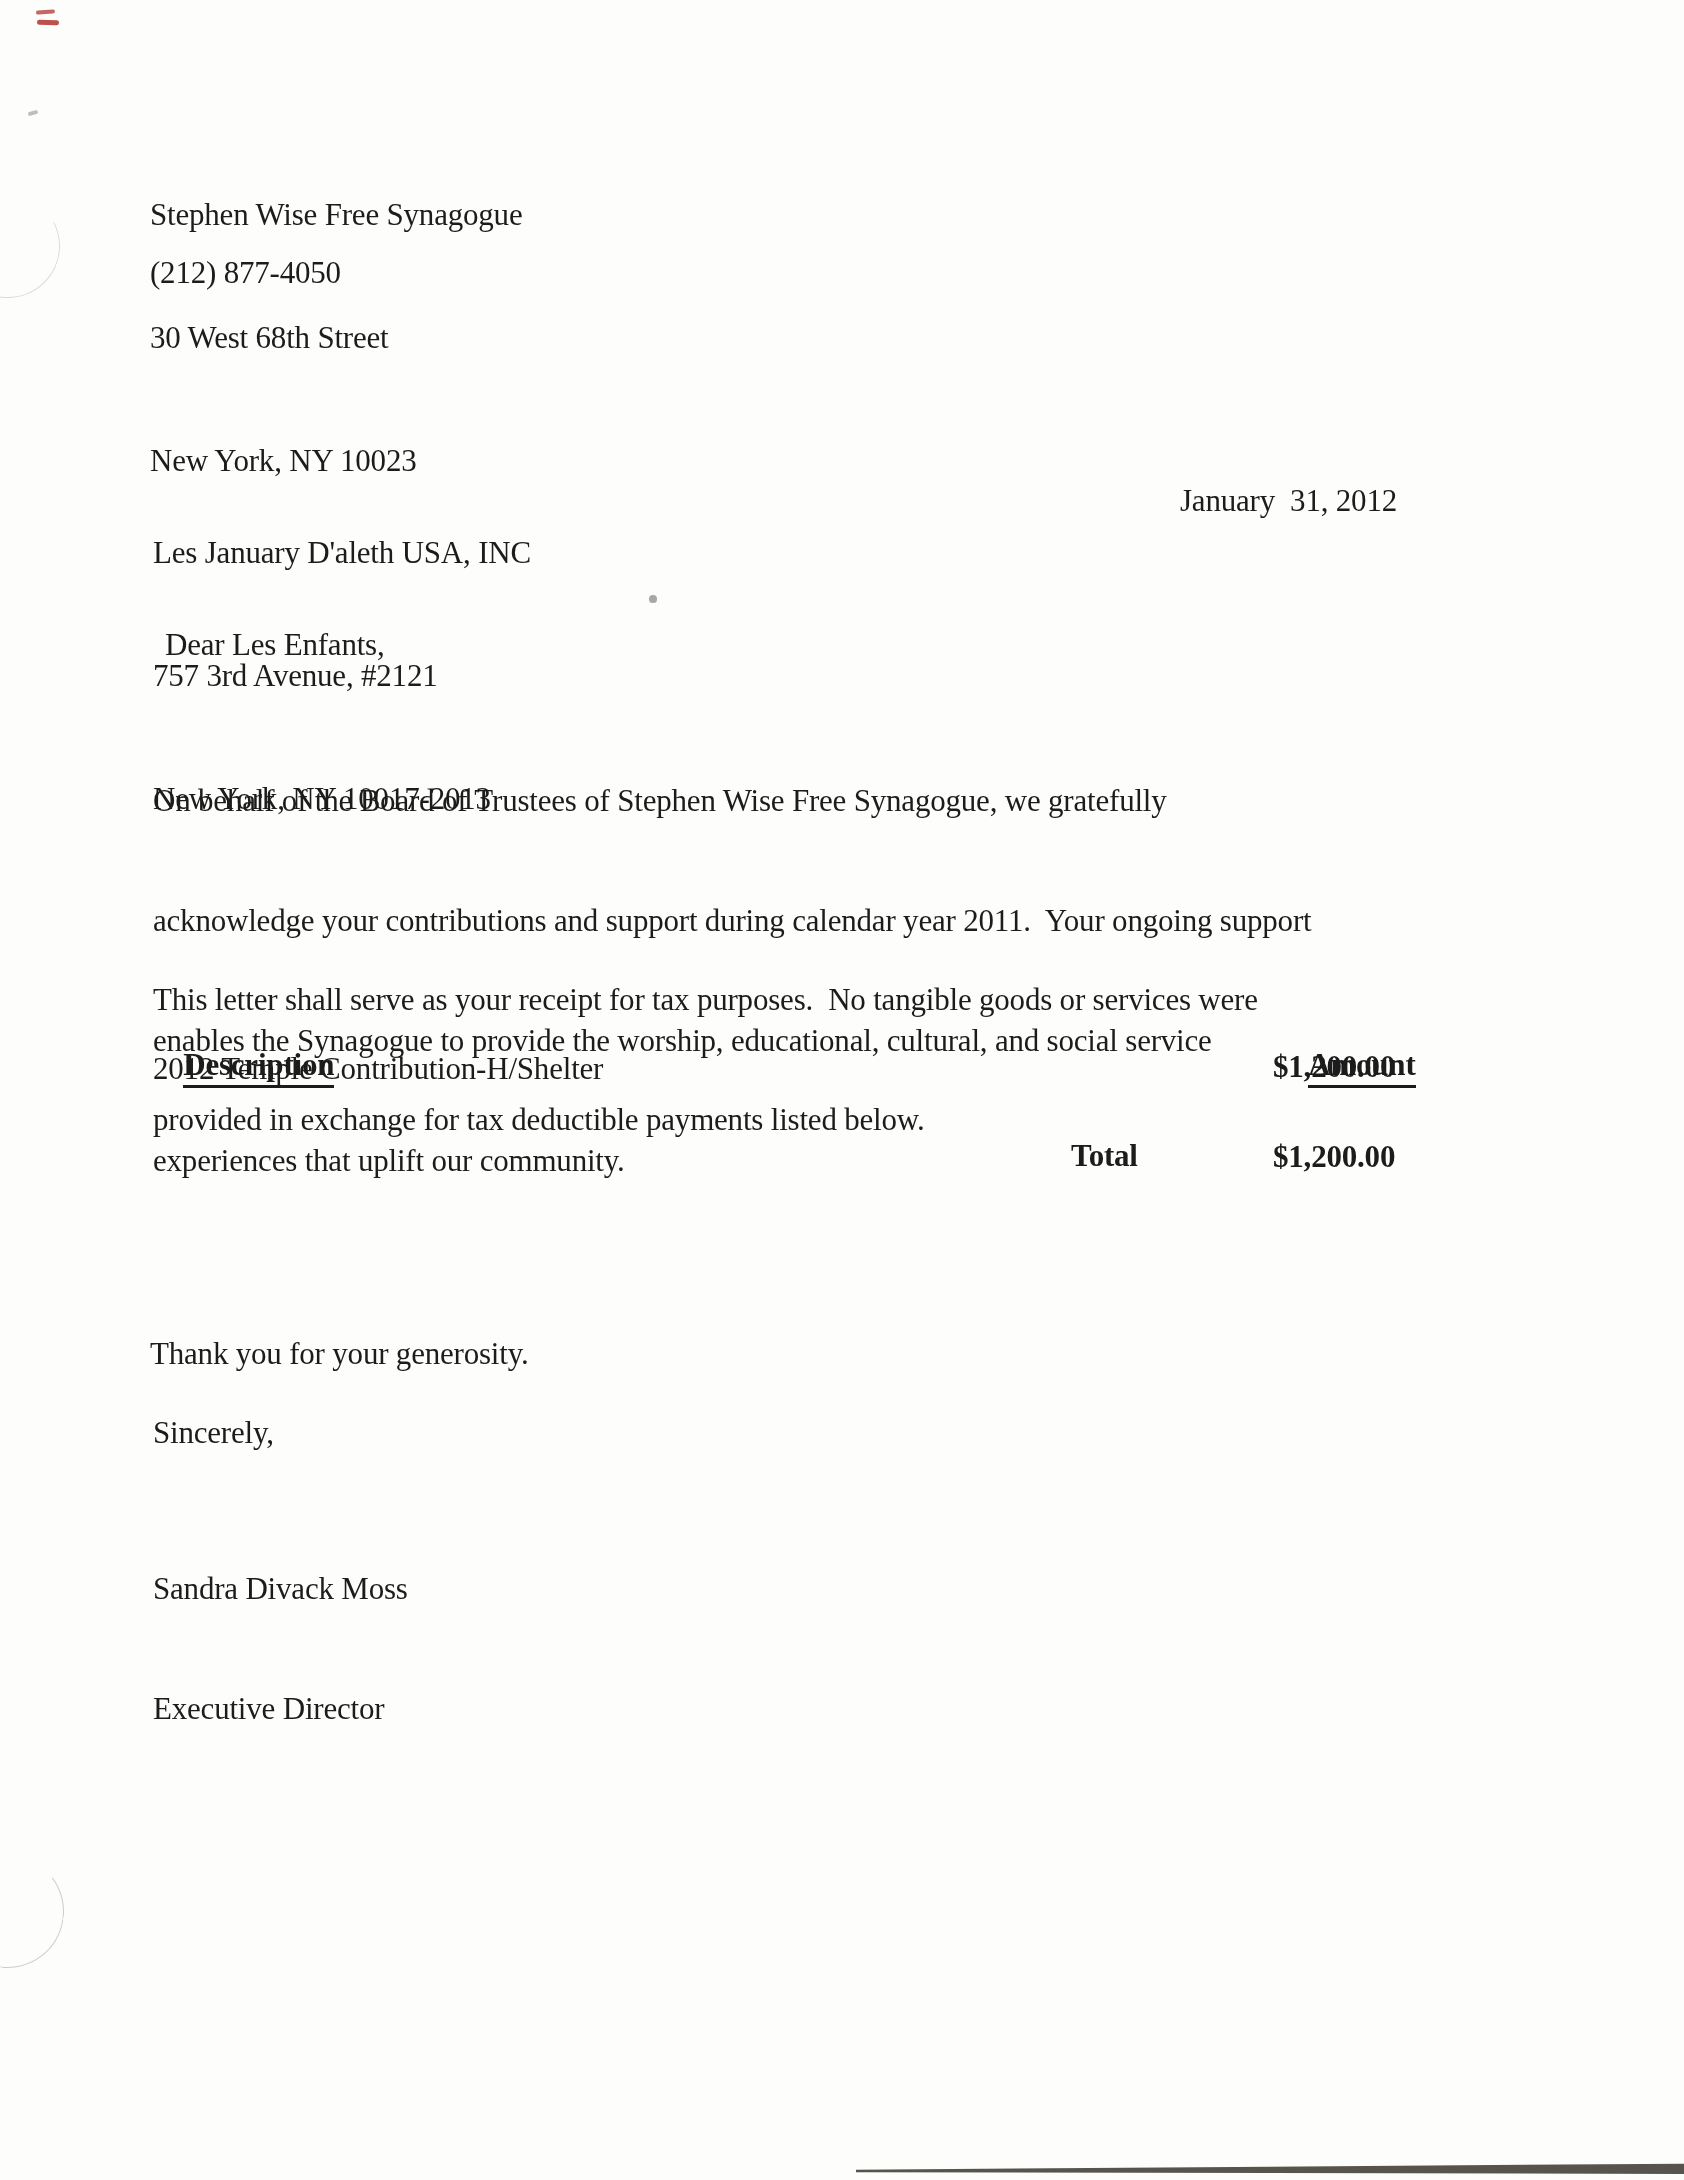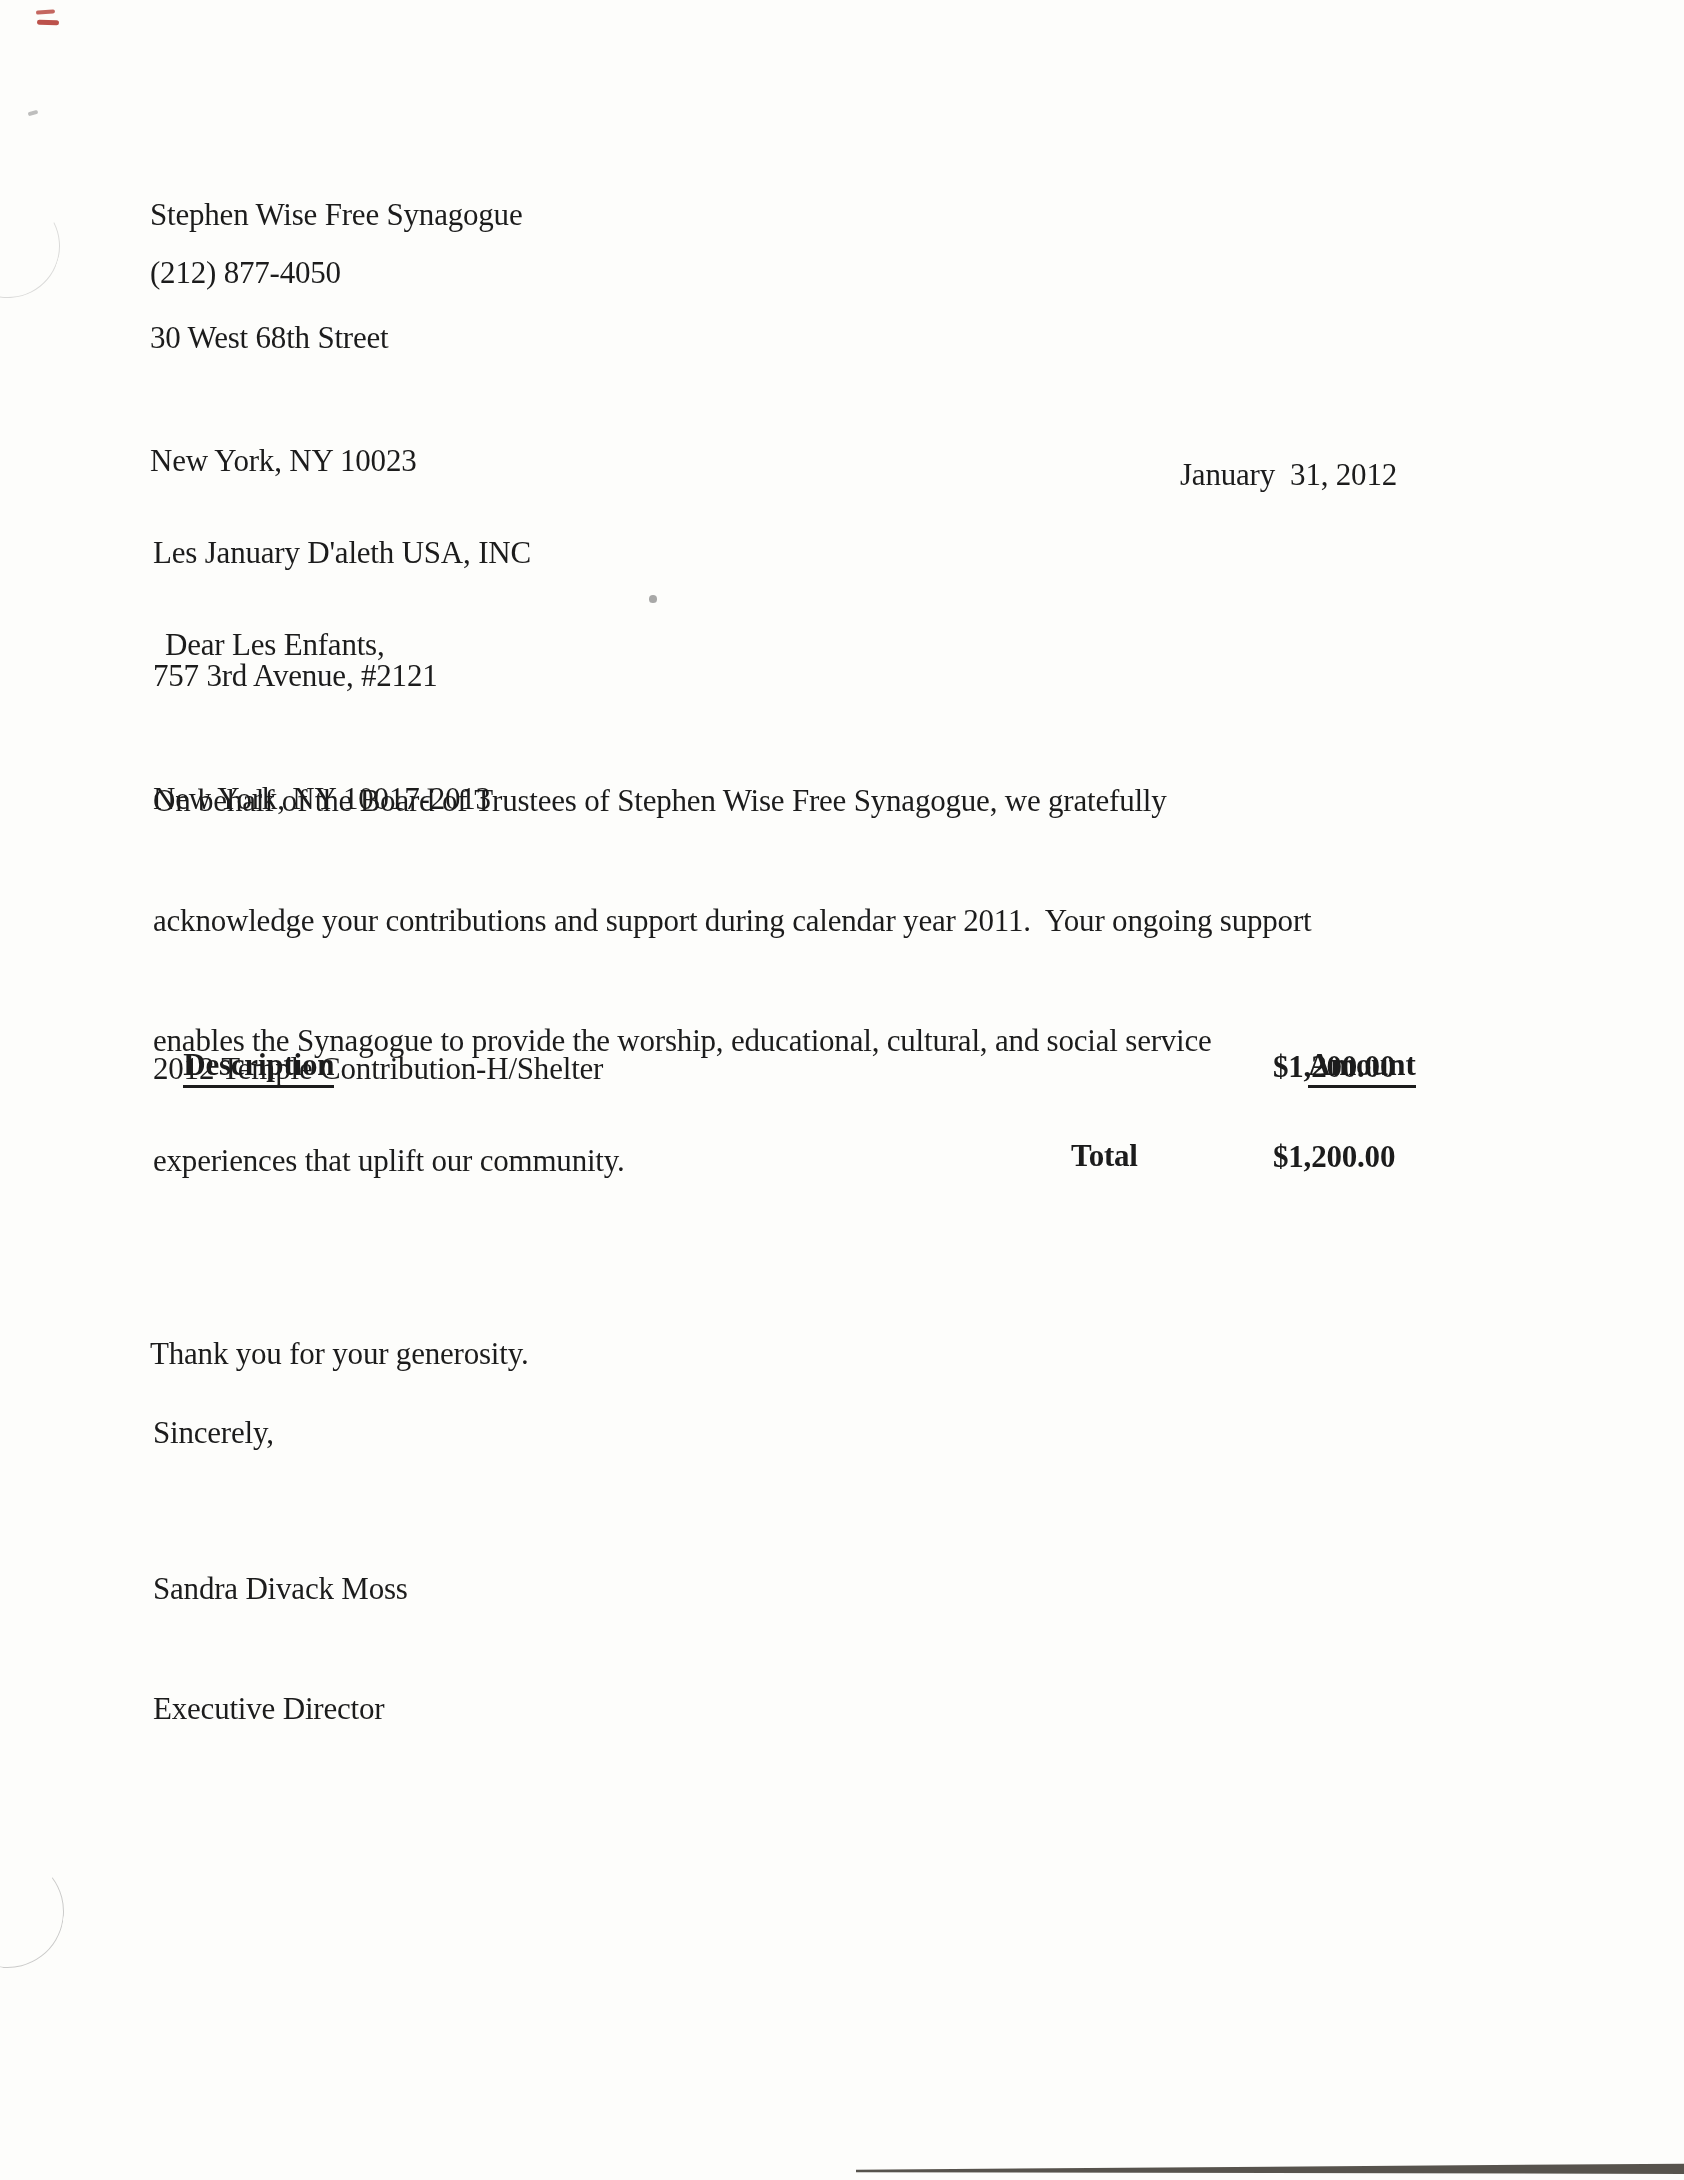--- a/index.html
+++ b/index.html
@@ -90,31 +90,35 @@
     <div>New York, NY 10023</div>
   </div>
   <div class="txt" style="left:150px; top:252px;">(212) 877-4050</div>
 
   <div class="txt" style="left:153px; top:450px; line-height:41px;">
     <div>Les January D'aleth USA, INC</div>
     <div>757 3rd Avenue, #2121</div>
     <div>New York, NY 10017-2013</div>
   </div>
 
-  <div class="txt" style="left:1180px; top:454px;">January  31, 2012</div>
+  <div class="txt" style="left:1180px; top:480px;">January  31, 2012</div>
 
   <div class="txt" style="left:153px; top:624px;margin-left:12px;">Dear Les Enfants,</div>
 
   <div class="txt para" style="left:153px; top:701px; line-height:40px;">
     <div class="line">On behalf of the Board of Trustees of Stephen Wise Free Synagogue, we gratefully</div>
     <div class="line">acknowledge your contributions and support during calendar year 2011.  Your ongoing support</div>
     <div class="line">enables the Synagogue to provide the worship, educational, cultural, and social service</div>
     <div class="line">experiences that uplift our community.</div>
   </div>
 
+  <div class="txt para" style="left:153px; top:900px; line-height:40px;">
+    <div class="line">This letter shall serve as your receipt for tax purposes.  No tangible goods or services were</div>
+    <div class="line">provided in exchange for tax deductible payments listed below.</div>
+  </div>
 
   <div class="txt bold" style="left:153px; top:1003px;">
     <span class="underlined">Description</span>
   </div>
   <div class="txt bold" style="left:1278px; top:1003px;">
     <span class="underlined">Amount</span>
   </div>
 
   <div class="txt" style="left:153px; top:1048px;">2012 Temple Contribution-H/Shelter</div>
   <div class="txt bold" style="left:1273px; top:1046px;">$1,200.00</div>

